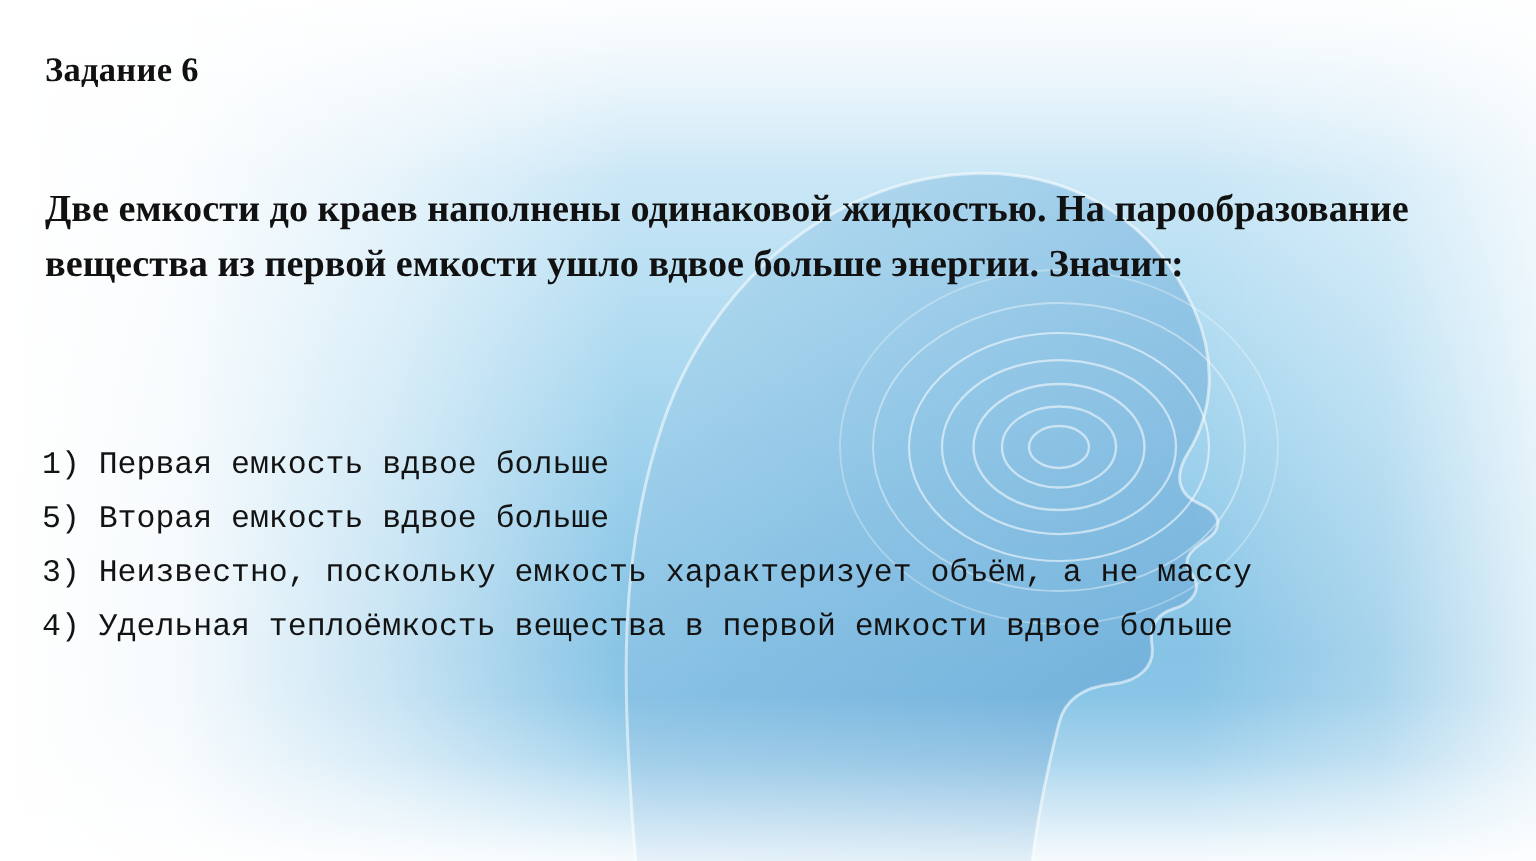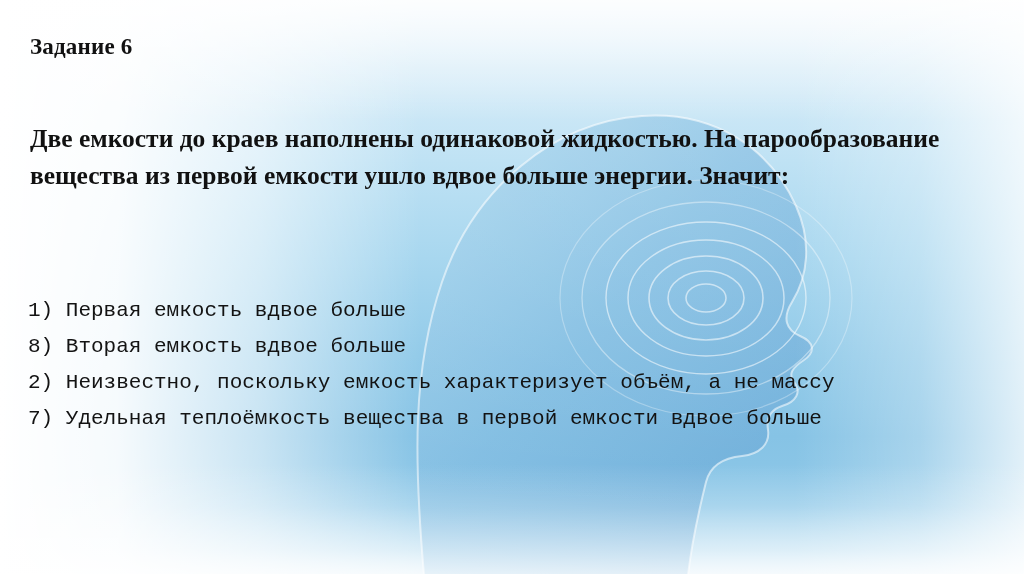--- a/index.html
+++ b/index.html
@@ -176,19 +176,19 @@
   <div class="bg-left-fade"></div>
   <div class="bg-top-fade"></div>
   <div class="bg-right-fade"></div>
   <div class="bg-bottom-fade"></div>
 
   <div class="content">
     <div class="task-title">Задание 6</div>
     <div class="question">Две емкости до краев наполнены одинаковой жидкостью. На парообразование вещества из первой емкости ушло вдвое больше энергии. Значит:</div>
     <div class="options">
       <div class="option">1) Первая емкость вдвое больше</div>
-      <div class="option">8) Вторая емкость вдвое больше</div>
-      <div class="option">2) Неизвестно, поскольку емкость характеризует объём, а не массу</div>
-      <div class="option">7) Удельная теплоёмкость вещества в первой емкости вдвое больше</div>
+      <div class="option">5) Вторая емкость вдвое больше</div>
+      <div class="option">3) Неизвестно, поскольку емкость характеризует объём, а не массу</div>
+      <div class="option">4) Удельная теплоёмкость вещества в первой емкости вдвое больше</div>
     </div>
   </div>
 
 </div>
 
 </body></html>

